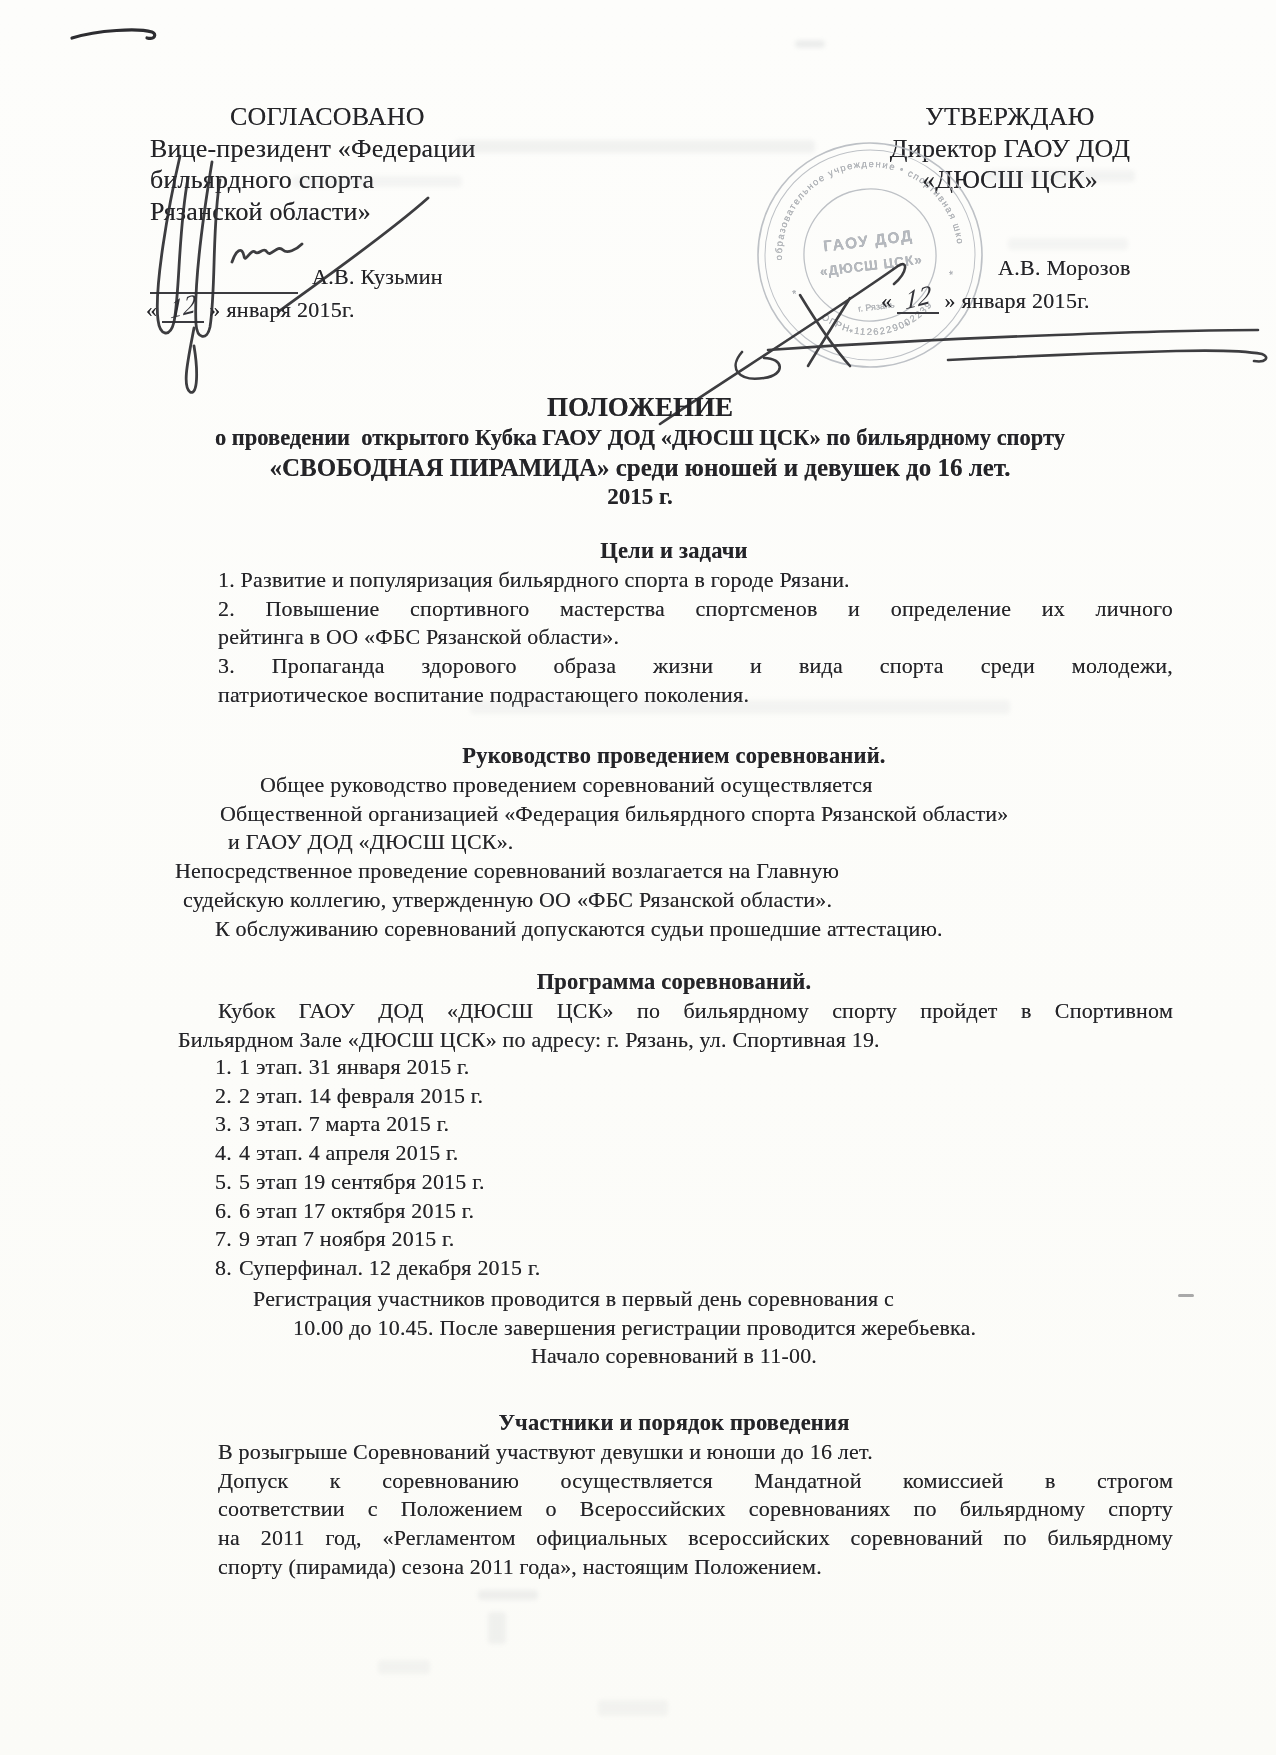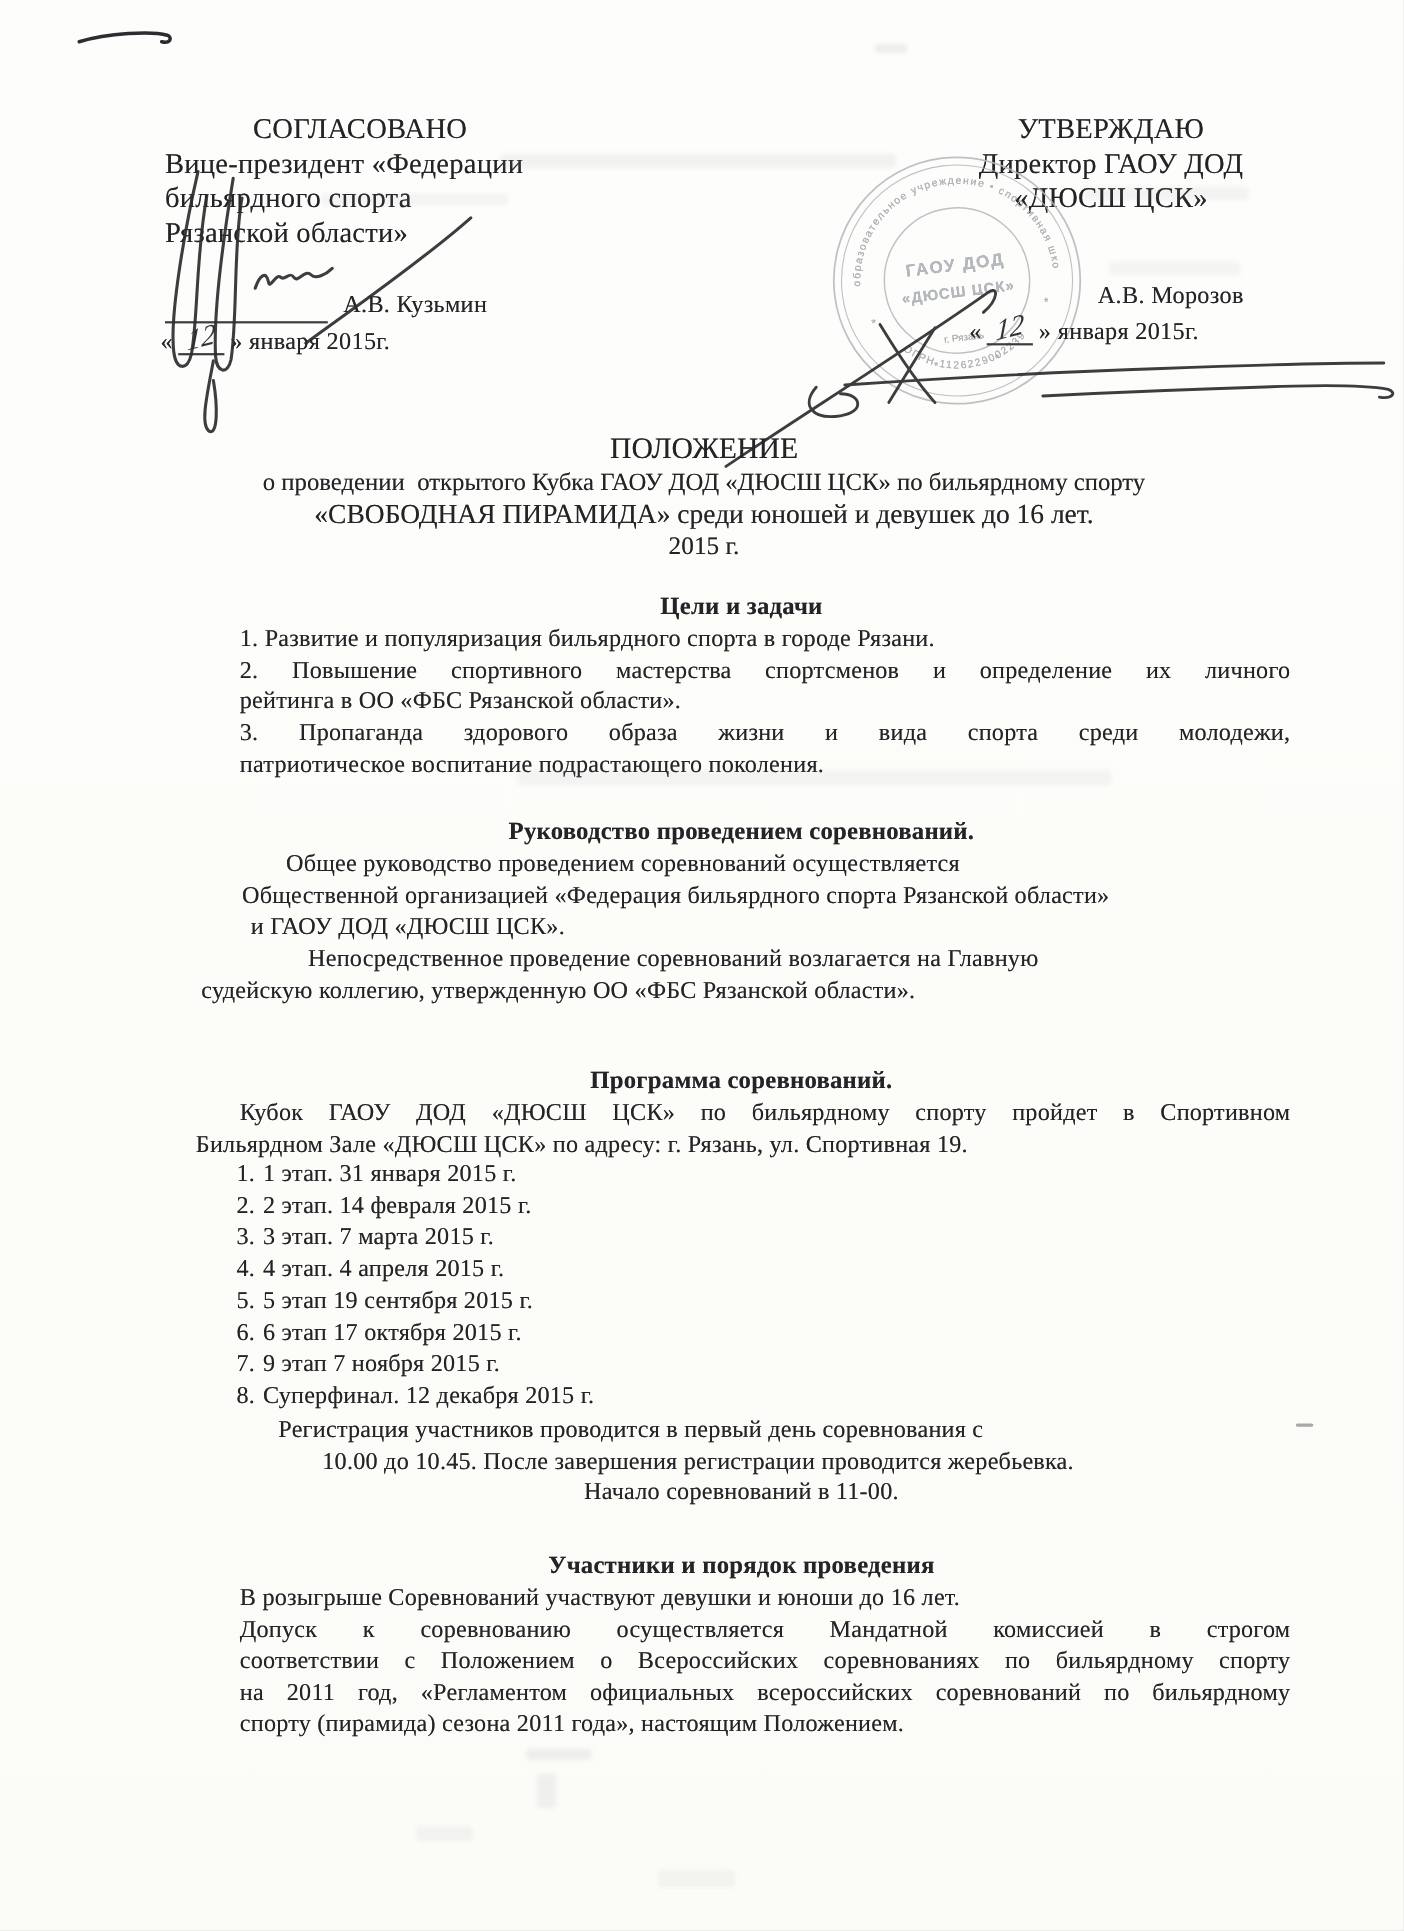--- a/index.html
+++ b/index.html
@@ -4,21 +4,21 @@
 <style>
   html,body{margin:0;padding:0;background:#e8e8e6;}
   .page{
     position:relative; width:1276px; height:1755px; margin:0 auto;
     background:linear-gradient(180deg,#fdfdfb 0%,#fcfcf9 60%,#fbfbf7 100%);
     overflow:hidden; font-family:"Liberation Serif", serif; color:#242428;
     text-shadow:0 0 .4px rgba(40,40,44,.55);
   }
   .abs{position:absolute;}
   .t{font-size:26px; letter-spacing:.2px;}
-  .b{font-weight:normal;}
+  .b{font-weight:bold;}
   .col{left:175px; width:998px; text-align:center;}
   .lh{line-height:28.7px;}
   .just{text-align:justify; text-align-last:justify;}
   .pre{white-space:pre-wrap;}
 
   
   .appr-left{left:150px; top:101px; width:360px; line-height:31.7px;}
   .appr-left .h{margin-left:80px;}
   .appr-right{left:860px; top:101px; width:300px; text-align:center; line-height:31.5px;}
 
@@ -30,21 +30,21 @@
        border-bottom:2px solid #3b3b40; margin:0 5px; height:26px; vertical-align:bottom;}
   .hand{display:inline-block; font-style:italic; font-size:26px; color:#323238;
         transform:rotate(-14deg) skewX(-16deg); line-height:22px; text-shadow:none;}
 
   
   .heading{font-weight:bold; font-size:22.5px; letter-spacing:.2px;}
   .block{font-size:22px; letter-spacing:.2px;}
   .goals-block,.part-block{left:218px; width:955px;}
   .mgmt-block,.prog-wide{left:175px; width:998px;}
   .ml0{margin-left:85px;} .ml1{margin-left:45px;} .ml2{margin-left:53px;}
-  .ml3{margin-left:105px;} .ml4{margin-left:8px;} .ml5{margin-left:40px;}
+  .ml3{} .ml4{margin-left:8px;} .ml5{margin-left:40px;}
 
   .stages{left:215px; top:1053px; font-size:22px; line-height:28.7px; letter-spacing:.2px;}
   .stage-num{display:inline-block; width:24px;}
 
   
   .artifact{position:absolute; background:#8f959b; filter:blur(2px); border-radius:4px; pointer-events:none;}
   .dash{position:absolute; background:#55555a; height:3px; border-radius:2px; opacity:.5;}
 
   svg{display:block; overflow:visible;}
   .ink{stroke:#2d2d31; fill:none; stroke-linecap:round; stroke-linejoin:round;}
@@ -151,20 +151,21 @@
     <div>патриотическое воспитание подрастающего поколения.</div>
   </div>
 
   <div class="abs col heading" style="top:743px;">Руководство проведением соревнований.</div>
   <div class="abs mgmt-block block lh" style="top:771px;">
     <div class="ml0">Общее руководство проведением соревнований осуществляется</div>
     <div class="ml1">Общественной организацией «Федерация бильярдного спорта Рязанской области»</div>
     <div class="ml2">и ГАОУ ДОД «ДЮСШ ЦСК».</div>
     <div class="ml3">Непосредственное проведение соревнований возлагается на Главную</div>
     <div class="ml4">судейскую коллегию, утвержденную ОО «ФБС Рязанской области».</div>
+    <div class="ml5">К обслуживанию соревнований допускаются судьи прошедшие аттестацию.</div>
   </div>
 
   <div class="abs col heading" style="top:969px;">Программа соревнований.</div>
   <div class="abs block just" style="left:218px; top:998px; width:955px;">Кубок ГАОУ ДОД «ДЮСШ ЦСК» по бильярдному спорту пройдет в Спортивном</div>
   <div class="abs block" style="left:178px; top:1027px;">Бильярдном Зале «ДЮСШ ЦСК» по адресу: г. Рязань, ул. Спортивная 19.</div>
 
   <div class="abs stages">
     <div><span class="stage-num">1.</span><span>1 этап. 31 января 2015 г.</span></div>
     <div><span class="stage-num">2.</span><span>2 этап. 14 февраля 2015 г.</span></div>
     <div><span class="stage-num">3.</span><span>3 этап. 7 марта 2015 г.</span></div>

